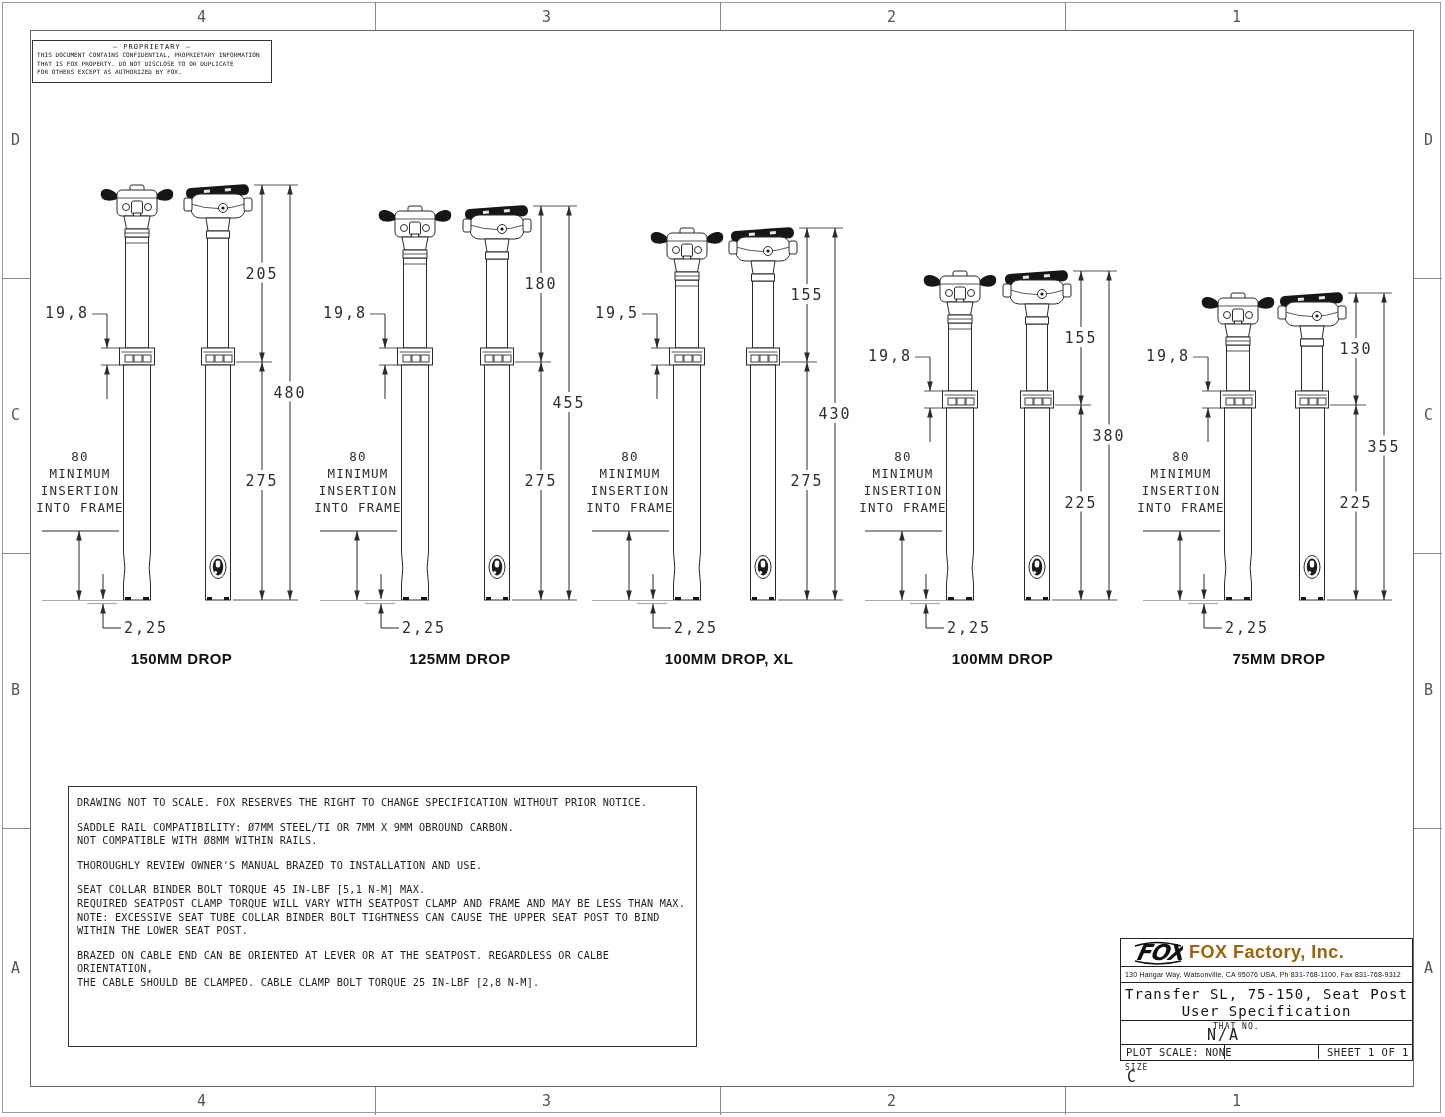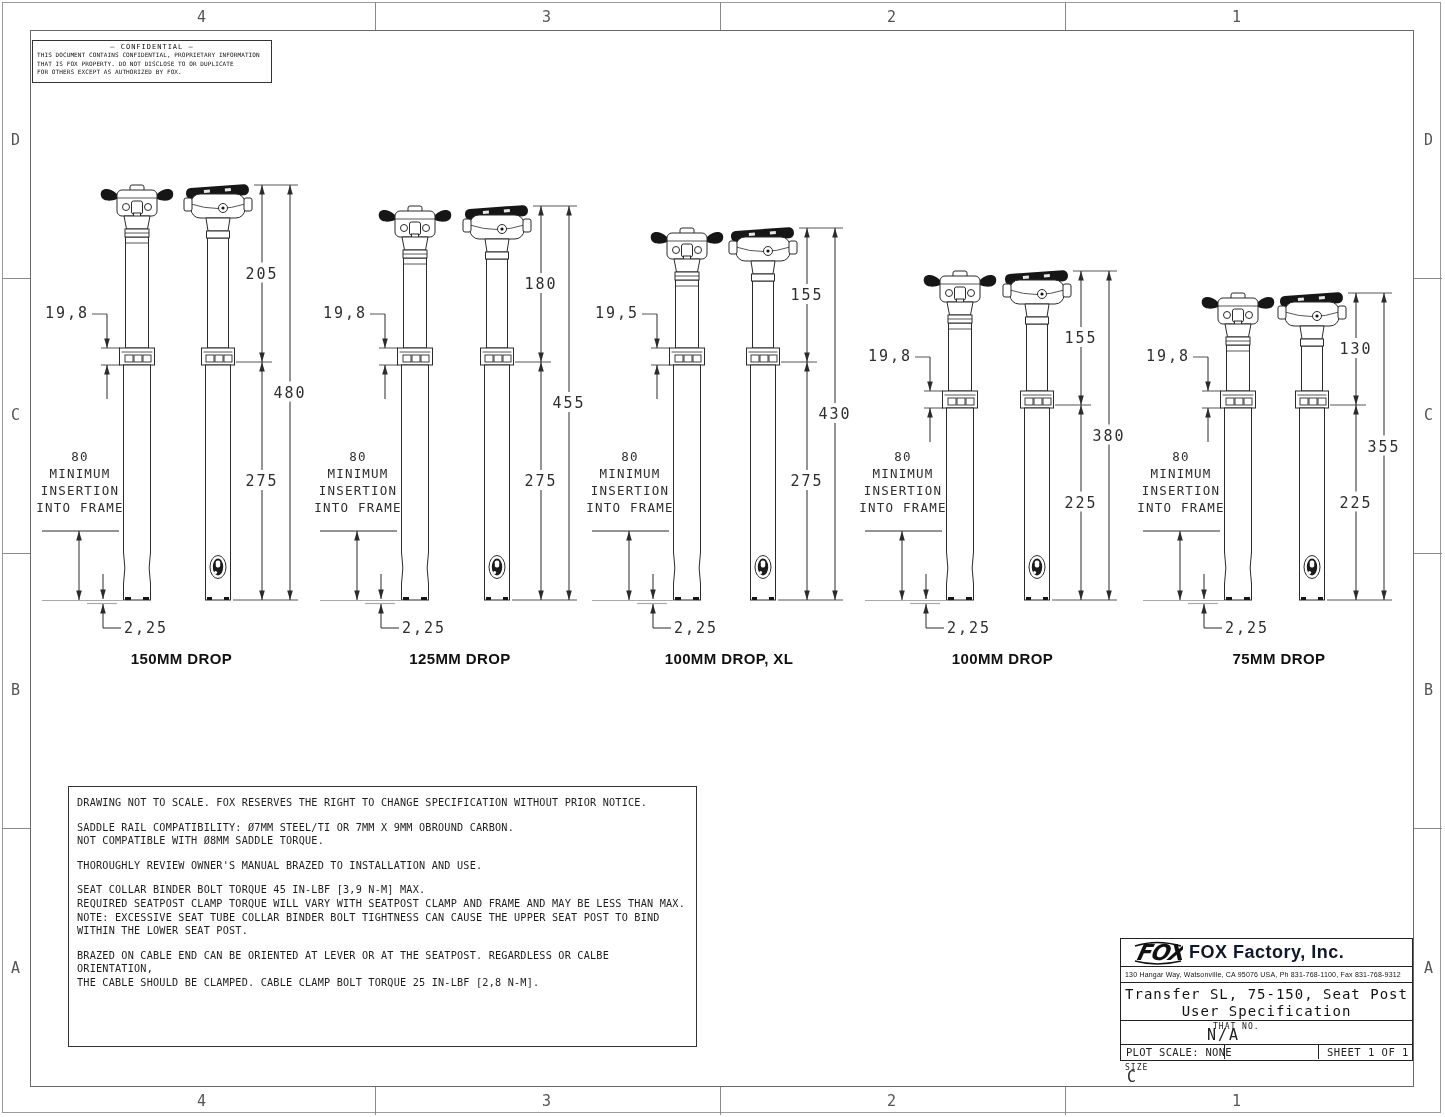--- a/index.html
+++ b/index.html
@@ -12,21 +12,21 @@
   .prop{position:absolute;left:32px;top:40px;width:240px;height:43px;border:1.2px solid #333;box-sizing:border-box;
         padding:2px 4px;background:#fff;}
   .prop-title{font-size:7px;text-align:center;letter-spacing:1px;color:#111;}
   .prop-body{font-size:6px;line-height:8.5px;white-space:pre-line;color:#111;letter-spacing:0.1px;}
   .notes{position:absolute;left:68px;top:786px;width:629px;height:261px;border:1.2px solid #333;box-sizing:border-box;
          padding:9px 8px 0 8px;background:#fff;}
   .notes p{margin:0 0 11px 0;font-size:10.2px;line-height:13.6px;letter-spacing:0.2px;white-space:pre-line;color:#1d1d1d;}
   .tb{position:absolute;left:1120px;top:938px;width:293px;height:123px;border:1.6px solid #222;box-sizing:border-box;background:#fff;}
   .tb *{box-sizing:border-box;}
   .tb-r1{height:27px;display:flex;align-items:center;padding-left:10px;}
-  .tb-company{font-family:"Liberation Sans",sans-serif;font-weight:bold;font-size:18px;color:#0f172a;letter-spacing:0.5px;margin-left:6px;}
+  .tb-company{font-family:"Liberation Sans",sans-serif;font-weight:bold;font-size:18px;color:#a16207;letter-spacing:0.5px;margin-left:6px;}
   .tb-addr{height:17px;border-top:1px solid #222;border-bottom:1.6px solid #222;font-family:"Liberation Sans",sans-serif;
            font-size:7px;letter-spacing:0.2px;display:flex;align-items:center;padding-left:4px;color:#111;white-space:nowrap;}
   .tb-title{height:38px;border-bottom:1.6px solid #222;text-align:center;padding-top:3px;}
   .tb-title div{font-size:14px;letter-spacing:1px;line-height:17px;color:#111;white-space:nowrap;}
   .tb-size-row{height:24px;border-bottom:1.6px solid #222;display:flex;}
   .tb-size-cell{width:86px;border-right:1.2px solid #222;position:relative;margin-top:41px;}
   .tb-size-label{position:absolute;left:4px;top:1px;font-size:8px;letter-spacing:1px;}
   .tb-size-value{position:absolute;left:6px;top:6px;font-size:15px;}
   .tb-part-cell{flex:1;position:relative;}
   .tb-part-label{position:absolute;left:6px;top:1px;font-size:8px;letter-spacing:1px;}
@@ -75,21 +75,21 @@
   <div class="zdiv" style="left:720px;top:1087px;width:1.3px;height:28px"></div>
   <div class="zdiv" style="left:1065px;top:1087px;width:1.3px;height:28px"></div>
   <div class="zdiv" style="left:2px;top:278px;width:28px;height:1.3px"></div>
   <div class="zdiv" style="left:2px;top:553px;width:28px;height:1.3px"></div>
   <div class="zdiv" style="left:2px;top:828px;width:28px;height:1.3px"></div>
   <div class="zdiv" style="left:1414px;top:278px;width:28px;height:1.3px"></div>
   <div class="zdiv" style="left:1414px;top:553px;width:28px;height:1.3px"></div>
   <div class="zdiv" style="left:1414px;top:828px;width:28px;height:1.3px"></div>
 
   <div class="prop">
-    <div class="prop-title">— CONFIDENTIAL —</div>
+    <div class="prop-title">— PROPRIETARY —</div>
     <div class="prop-body">THIS DOCUMENT CONTAINS CONFIDENTIAL, PROPRIETARY INFORMATION
 THAT IS FOX PROPERTY.  DO NOT DISCLOSE TO OR DUPLICATE
 FOR OTHERS EXCEPT AS AUTHORIZED BY FOX.</div>
   </div>
 
   <svg id="dwg" width="1445" height="1117" style="position:absolute;left:0;top:0">
       <g>
         <rect x="125.5" y="237" width="23" height="111" fill="#fff" stroke="#2b2b2b"></rect>
         <line x1="125.5" y1="243" x2="148.5" y2="243" stroke="#2b2b2b" stroke-width="0.8"></line>
         <rect x="119.5" y="348" width="35" height="17" fill="#fff" stroke="#2b2b2b"></rect>
@@ -582,23 +582,23 @@
         <line x1="1204" y1="604" x2="1204" y2="628" stroke="#2b2b2b" stroke-width="1"></line>
         <line x1="1204" y1="628" x2="1222" y2="628" stroke="#2b2b2b" stroke-width="1"></line>
         <text x="1225" y="632.5" text-anchor="start" class="dim">2,25</text>
         <text x="1279" y="664" text-anchor="middle" class="droplabel">75MM DROP</text>
       </g>
     </svg>
 
   <div class="notes" id="notes">
       <p>DRAWING NOT TO SCALE. FOX RESERVES THE RIGHT TO CHANGE SPECIFICATION WITHOUT PRIOR NOTICE.</p>
       <p>SADDLE RAIL COMPATIBILITY: Ø7MM STEEL/TI OR 7MM X 9MM OBROUND CARBON.
-NOT COMPATIBLE WITH Ø8MM SADDLE TORQUE.</p>
+NOT COMPATIBLE WITH Ø8MM WITHIN RAILS.</p>
       <p>THOROUGHLY REVIEW OWNER'S MANUAL BRAZED TO INSTALLATION AND USE.</p>
-      <p>SEAT COLLAR BINDER BOLT TORQUE 45 IN-LBF [3,9 N-M] MAX.
+      <p>SEAT COLLAR BINDER BOLT TORQUE 45 IN-LBF [5,1 N-M] MAX.
 REQUIRED SEATPOST CLAMP TORQUE WILL VARY WITH SEATPOST CLAMP AND FRAME AND MAY BE LESS THAN MAX.
 NOTE: EXCESSIVE SEAT TUBE COLLAR BINDER BOLT TIGHTNESS CAN CAUSE THE UPPER SEAT POST TO BIND
 WITHIN THE LOWER SEAT POST.</p>
       <p>BRAZED ON CABLE END CAN BE ORIENTED AT LEVER OR AT THE SEATPOST. REGARDLESS OR CALBE ORIENTATION,
 THE CABLE SHOULD BE CLAMPED. CABLE CLAMP BOLT TORQUE 25 IN-LBF [2,8 N-M].</p>
     </div>
 
   <div class="tb">
     <div class="tb-r1">
       <svg width="52" height="24" viewBox="0 0 52 24">

